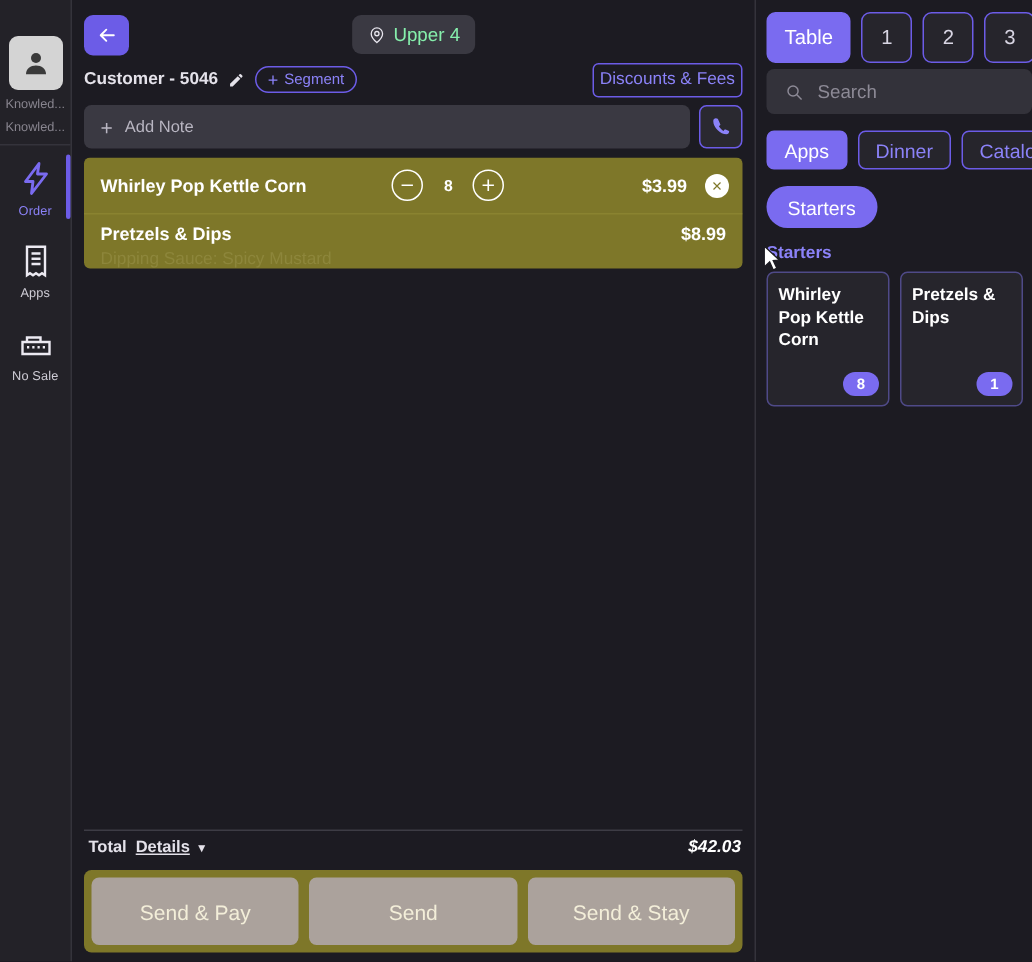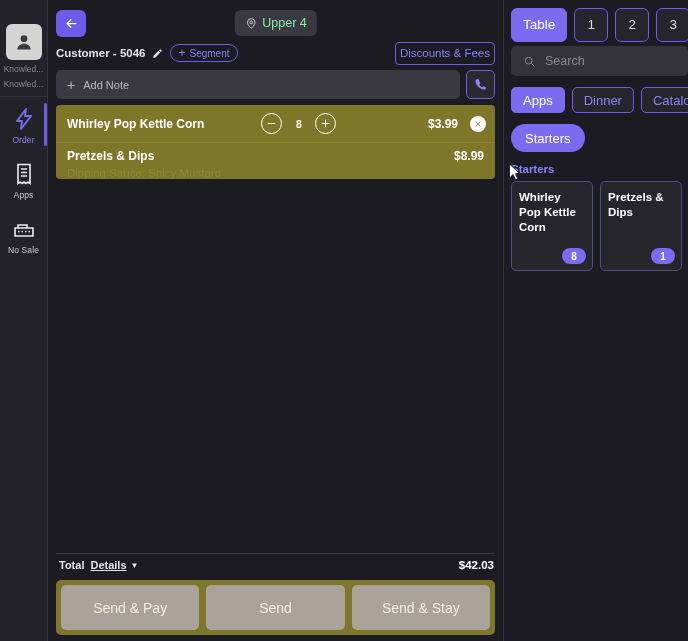--- a/index.html
+++ b/index.html
@@ -147,21 +147,21 @@
   .total-divider { height: 1px; background: #3d3c45; margin: 0 8px; }
   .total-row {
     display: flex; align-items: center; height: 22px; padding: 0 9px 0 11px;
   }
   .total-lbl { font-size: 11px; color: #e4e2ea; font-weight: bold; }
   .details-link {
     font-size: 11px; color: #e4e2ea; font-weight: bold; text-decoration: underline;
     margin-left: 6px; cursor: pointer;
   }
   .caret { margin-left: 4px; color: #e4e2ea; font-size: 8px; cursor: pointer; }
-  .total-amt { margin-left: auto; font-size: 11.5px; color: #fff; font-weight: bold; }
+  .total-amt { margin-left: auto; font-size: 11.5px; color: #fff; font-weight: bold; font-style: italic; }
   .send-bar {
     margin: 4px 8px 6px 8px; background: #7e7729; border-radius: 5px;
     padding: 5px; display: flex; gap: 7px;
   }
   .send-btn {
     flex: 1; height: 45px; border-radius: 5px; background: #aba29c;
     display: flex; align-items: center; justify-content: center; cursor: pointer;
     border: none;
   }
   .send-btn span { font-size: 14px; color: #f3eed9; }

